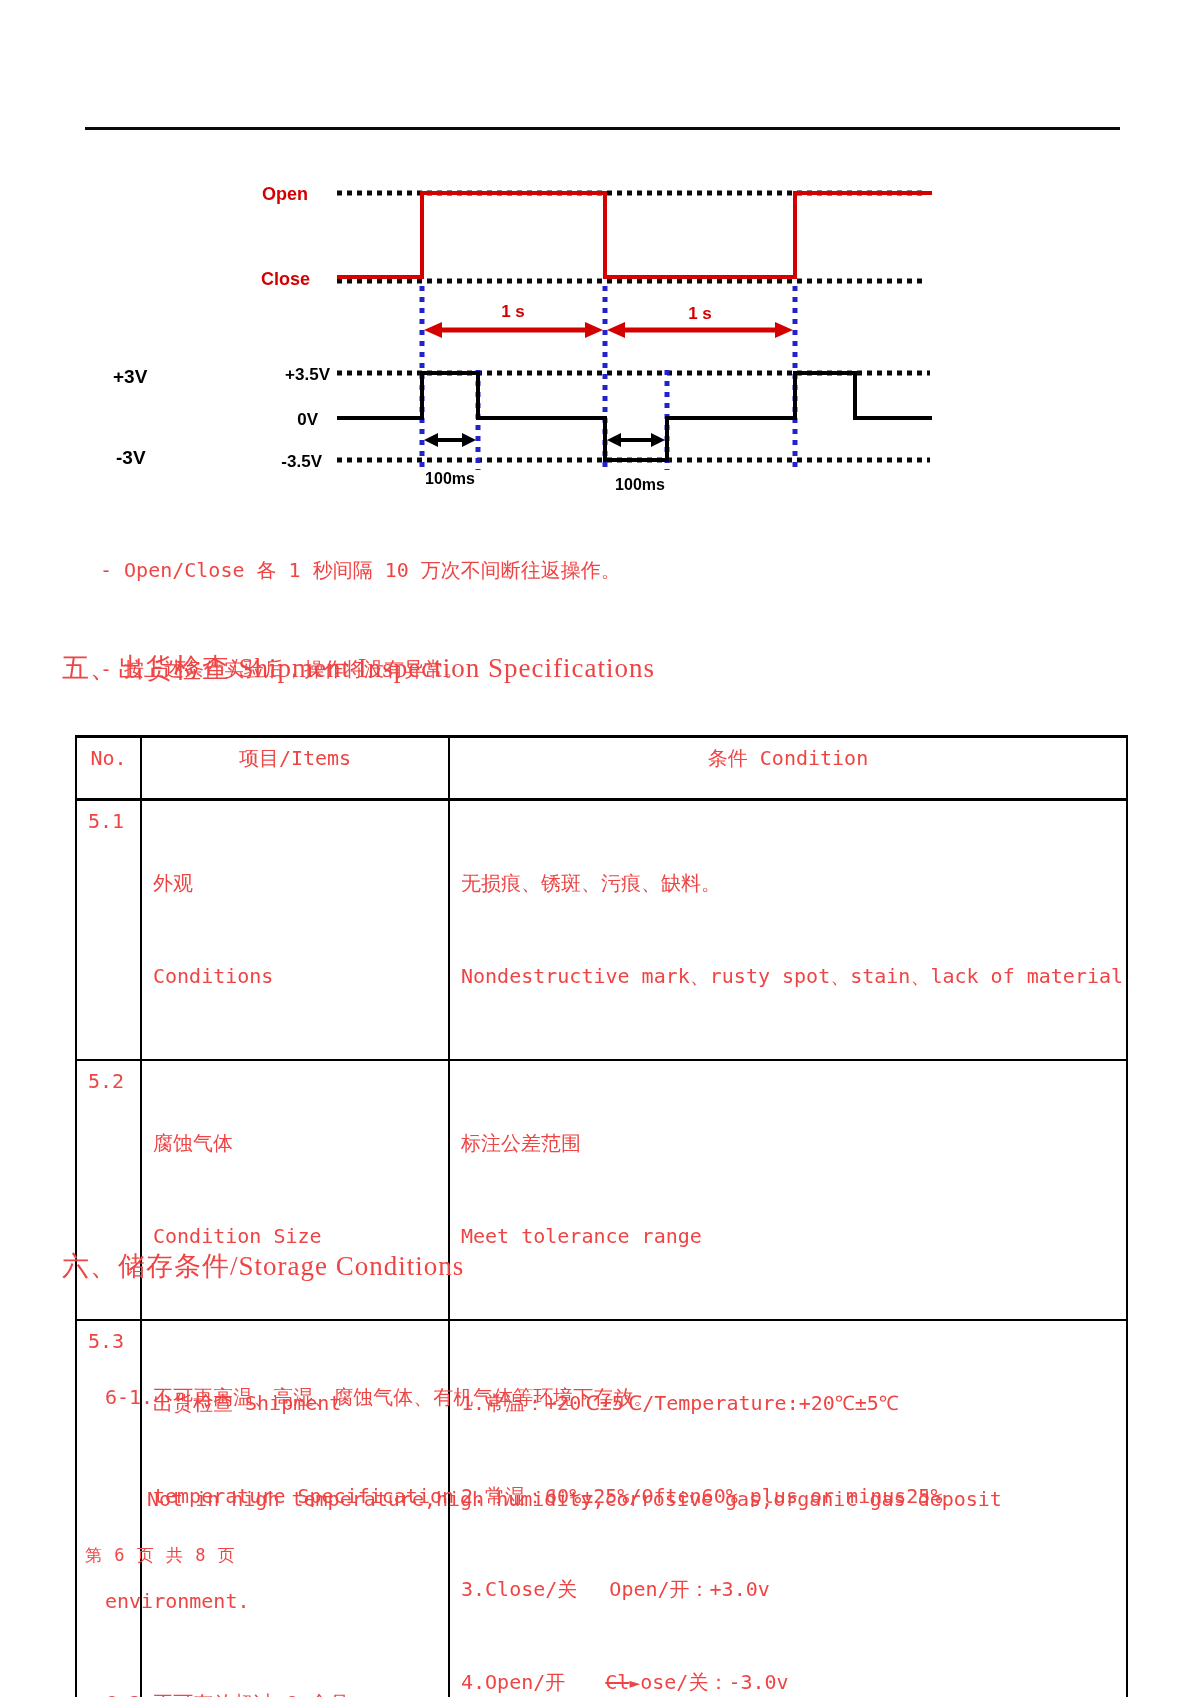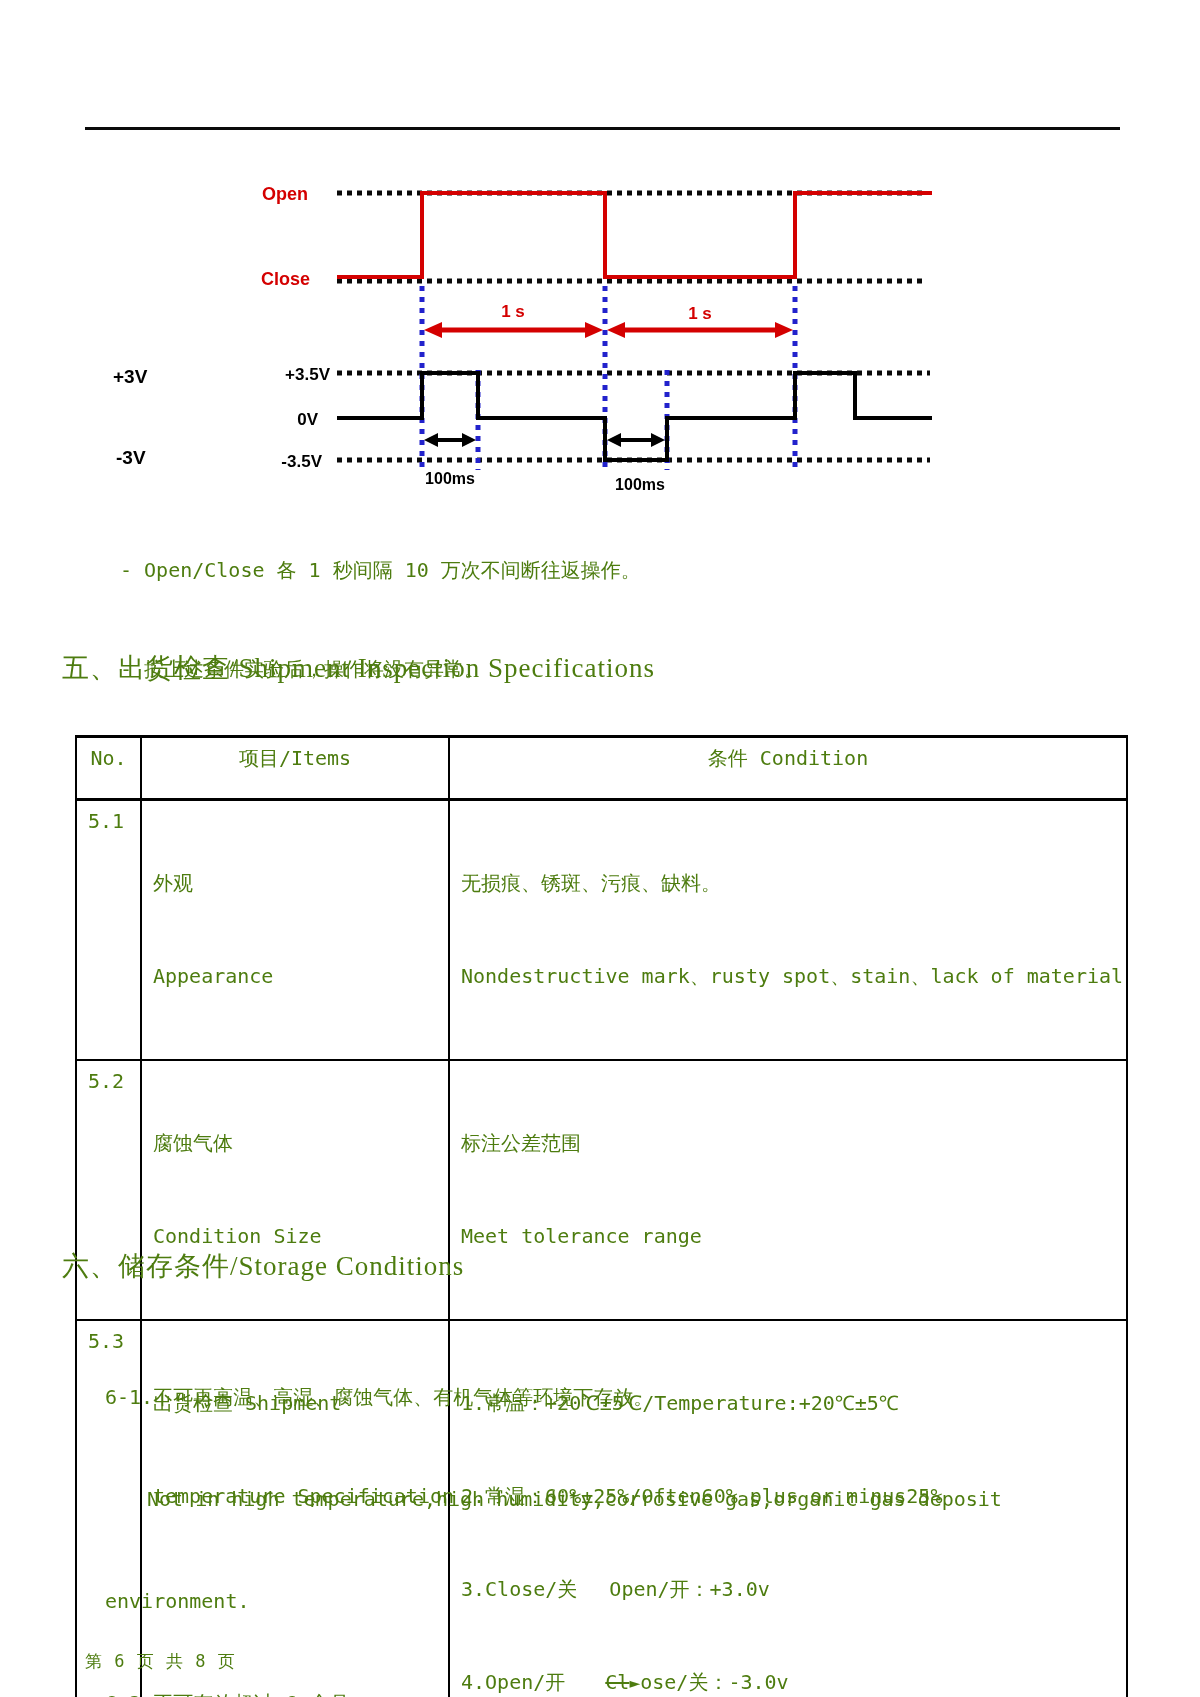--- a/index.html
+++ b/index.html
@@ -1,31 +1,31 @@
 <!DOCTYPE html>
 <html><head>
 <meta charset="utf-8">
 <style>
   html,body { margin:0; padding:0; background:#e8e8e8; }
   .page {
     position:relative; width:1200px; height:1697px; margin:0 auto;
-    background:#ffffff; color:#4d7c0f;
+    background:#ffffff; color:#ef4444;
     font-family:"DejaVu Sans Mono","Liberation Mono",monospace;
     overflow:hidden;
   }
   .toprule { position:absolute; left:85px; top:127px; width:1035px; height:3px; background:#0a0a0a; }
 
   .diagram { position:absolute; left:0; top:140px; }
   .dlab-red   { fill:#d40000; font-family:"Liberation Sans","DejaVu Sans",sans-serif; font-weight:bold; font-size:18px; }
   .dlab-blk   { fill:#000000; font-family:"Liberation Sans","DejaVu Sans",sans-serif; font-weight:bold; font-size:19px; }
   .dlab-blk-s { fill:#000000; font-family:"Liberation Sans","DejaVu Sans",sans-serif; font-weight:bold; font-size:17px; }
   .dlab-ms    { fill:#000000; font-family:"Liberation Sans","DejaVu Sans",sans-serif; font-weight:bold; font-size:16px; }
   .dlab-1s    { fill:#d40000; font-family:"Liberation Sans","DejaVu Sans",sans-serif; font-weight:bold; font-size:17px; }
 
-  .notes { position:absolute; left:100px; top:488px; font-size:20px; line-height:33px; white-space:pre;margin-left:20px; }
+  .notes { position:absolute; left:100px; top:488px; font-size:20px; line-height:33px; white-space:pre; }
 
   .sec-heading {
     position:absolute; left:62px;
     font-family:"Liberation Serif","DejaVu Serif",serif;
     font-size:27px; letter-spacing:1px; white-space:pre;
   }
   .h5 { top:650px; }
   .h6 { top:1248px; }
 
   table.spec {
@@ -44,21 +44,21 @@
   col.c-items { width:308px; }
   tr.r51 td { height:88px; }
   tr.r52 td { height:83px;margin-top:43px; }
   tr.r53 td { height:118px; }
   .strike { text-decoration:line-through; text-decoration-thickness:2px;text-align:right; }
   .arrowmark { font-size:18px; }
 
   .sec6-body { position:absolute; left:105px; top:1312px; font-size:20px; line-height:34px; white-space:pre; }
   .sec6-body .ind { padding-left:42px; }
 
-  .footer { position:absolute; left:85px; top:1650px; font-size:17px; letter-spacing:1px; white-space:pre; }
+  .footer { position:absolute; left:85px; top:1544px; font-size:17px; letter-spacing:1px; white-space:pre; }
 </style>
 </head>
 <body>
 
 <div class="page">
 
   <div class="toprule"></div>
 
   <svg class="diagram" width="1200" height="368" viewBox="0 0 1200 368">
 
@@ -130,21 +130,21 @@
         <th>No.</th>
         <th>项目/Items</th>
         <th>条件 Condition</th>
       </tr>
     </thead>
     <tbody>
       <tr class="r51">
         <td>5.1</td>
         <td>
           <div>外观</div>
-          <div>Appearance</div>
+          <div>Conditions</div>
         </td>
         <td>
           <div>无损痕、锈斑、污痕、缺料。</div>
           <div>Nondestructive mark、rusty spot、stain、lack of material</div>
         </td>
       </tr>
       <tr class="r52">
         <td>5.2</td>
         <td>
           <div>腐蚀气体</div>

